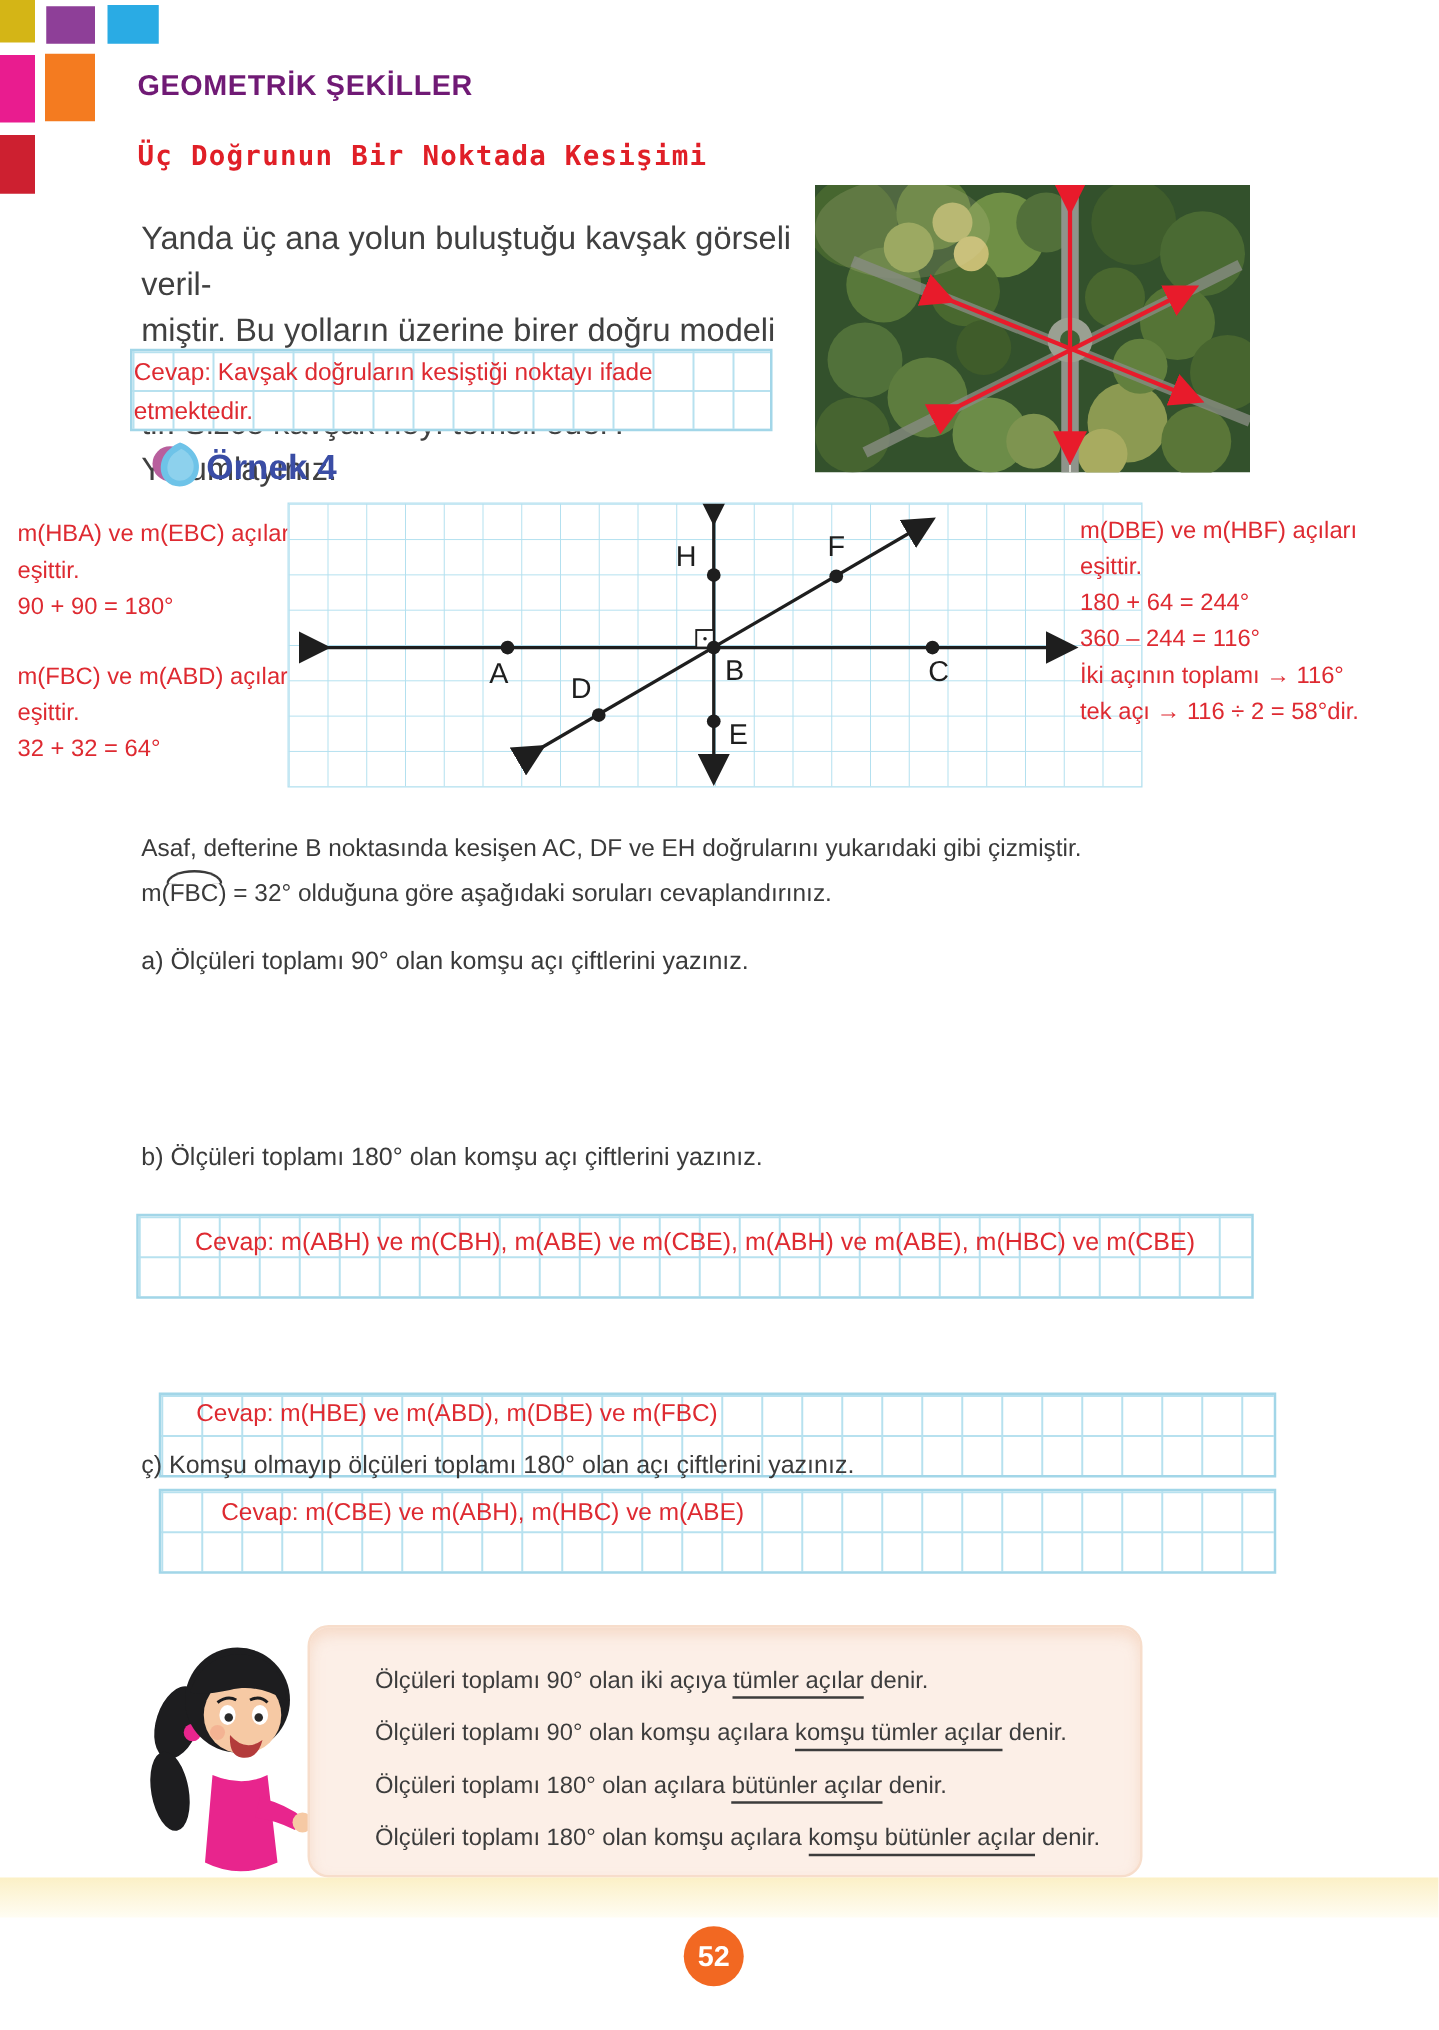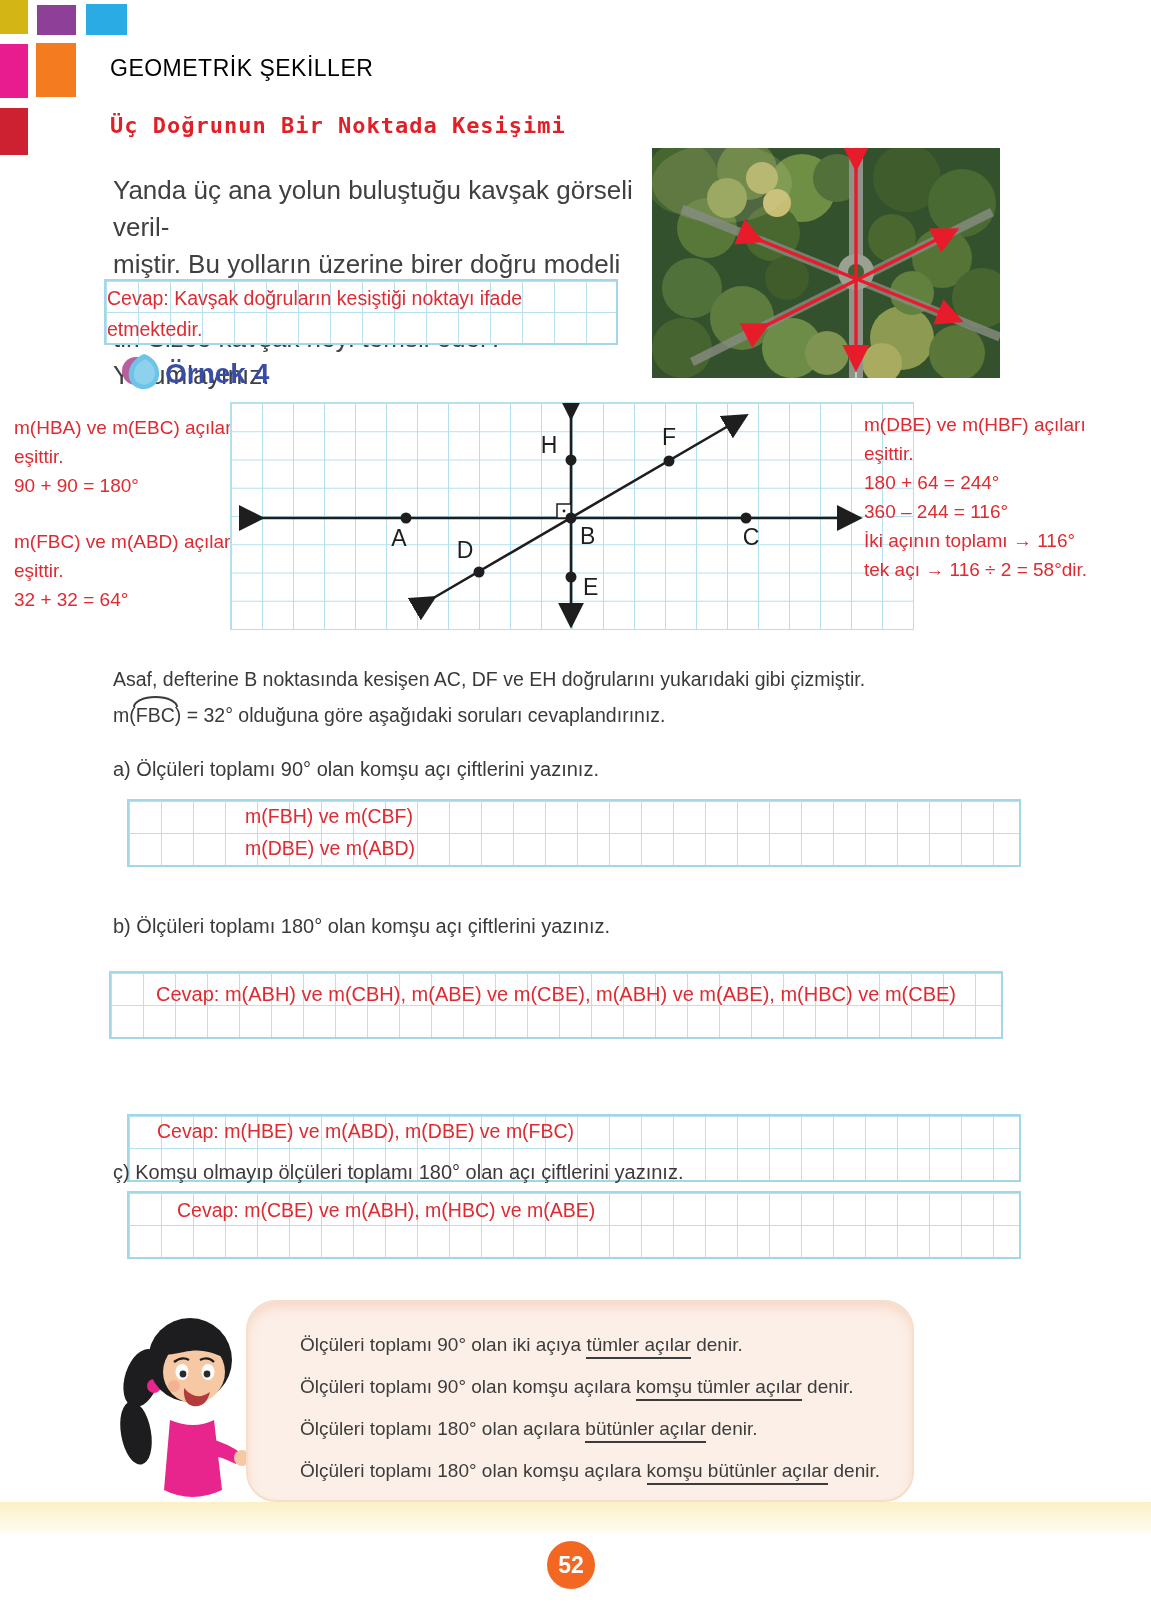--- a/index.html
+++ b/index.html
@@ -1,41 +1,41 @@
 <!DOCTYPE html>
 <html><head>
 <meta charset="utf-8">
 <style>
   html,body{margin:0;padding:0;background:#ffffff;}
   #page{position:relative;width:1151px;height:1624px;background:#fff;overflow:hidden;
         font-family:"Liberation Sans",sans-serif;color:#3a3a3a;}
   .abs{position:absolute;}
   .sq{position:absolute;}
-  .section-title{font-size:23px;font-weight:normal;color:#000000;letter-spacing:.5px;}
+  .section-title{font-size:23px;font-weight:bold;color:#701a75;letter-spacing:.5px;}
   .lesson-title{font-family:"DejaVu Sans Mono",monospace;font-size:22px;font-weight:bold;
                 color:#e01f27;letter-spacing:1px;}
   .para{font-size:26px;line-height:37px;color:#404040;white-space:pre-line;}
   .red{color:#de2a31;}
   .preline{white-space:pre-line;}
   .bluegrid{background-color:#fff;
     background-image:linear-gradient(to right,#b7e1ef 1.5px,transparent 1.5px),
                      linear-gradient(to bottom,#b7e1ef 1.5px,transparent 1.5px);
     background-size:32px 32px;border:2px solid #a2d6e8;}
   .diagrid{background-color:#fff;
     background-image:linear-gradient(to right,#b3e0ef 1px,transparent 1px),
                      linear-gradient(to bottom,#b3e0ef 1px,transparent 1px);
     background-size:31px 28.25px;border:1px solid #b3e0ef;}
   .note{font-size:19px;line-height:29px;color:#de2a31;white-space:pre-line;}
   .qlabel{font-size:20px;color:#3a3a3a;}
   .ans{font-size:19.5px;color:#de2a31;position:absolute;white-space:nowrap;}
   .example-label{font-size:28px;font-weight:bold;color:#3a4da5;}
   .hat{position:relative;display:inline-block;}
   .hat::after{content:"";position:absolute;left:-3px;right:-3px;top:-8px;height:9px;
     border:2px solid #3a3a3a;border-bottom:none;border-radius:50% 50% 0 0/100% 100% 0 0;}
-  .infobox{position:absolute;background:#fcefe7;border:2px solid #f7ddcb;border-radius:30px;
+  .infobox{position:absolute;background:#fcefe7;border:2px solid #f7ddcb;border-radius:17px;
     box-shadow:inset 0 6px 10px rgba(243,203,176,.55);}
   .infoline{font-size:19px;line-height:42px;color:#3c3c3c;white-space:nowrap;}
   .uline{border-bottom:2px solid #3c3c3c;padding-bottom:2px;}
   .badge{position:absolute;width:48px;height:48px;border-radius:50%;background:#f26822;
     color:#fff;font-size:23px;font-weight:bold;display:flex;align-items:center;justify-content:center;}
   .band{position:absolute;left:0;width:1151px;background:linear-gradient(to bottom,#fbf0c6,#fffdf3);}
   svg text{font-family:"Liberation Sans",sans-serif;}
 </style>
 </head>
 <body>
@@ -172,24 +172,20 @@
 360 – 244 = 116°
 İki açının toplamı → 116°
 tek açı → 116 ÷ 2 = 58°dir.</div>
 
   <div class="abs" style="left:113px;top:668px;font-size:19.5px;">Asaf, defterine B noktasında kesişen AC, DF ve EH doğrularını yukarıdaki gibi çizmiştir.</div>
   <div class="abs" style="left:113px;top:704px;font-size:19.5px;">
     <span>m(</span><span class="hat">FBC</span><span>) = 32° olduğuna göre aşağıdaki soruları cevaplandırınız.</span>
   </div>
 
   <div class="abs qlabel" style="left:113px;top:758px;">a) Ölçüleri toplamı 90° olan komşu açı çiftlerini yazınız.</div>
-  <div class="abs bluegrid" style="left:127px;top:799px;width:890px;height:64px;">
-    <span class="ans" style="left:116px;top:4px;">m(FBH) ve m(CBF)</span>
-    <span class="ans" style="left:116px;top:36px;">m(DBE) ve m(ABD)</span>
-  </div>
 
   <div class="abs qlabel" style="left:113px;top:915px;">b) Ölçüleri toplamı 180° olan komşu açı çiftlerini yazınız.</div>
   <div class="abs bluegrid" style="left:109px;top:955px;width:890px;height:64px;margin-top:16px;">
     <span class="ans" style="left:0;top:10px;width:890px;text-align:center;font-size:20px;">Cevap: m(ABH) ve m(CBH), m(ABE) ve m(CBE), m(ABH) ve m(ABE), m(HBC) ve m(CBE)</span>
   </div>
 
   <div class="abs bluegrid" style="left:127px;top:1071px;width:890px;height:64px;margin-top:43px;">
     <span class="ans" style="left:28px;top:4px;">Cevap: m(HBE) ve m(ABD), m(DBE) ve m(FBC)</span>
   </div>
 

